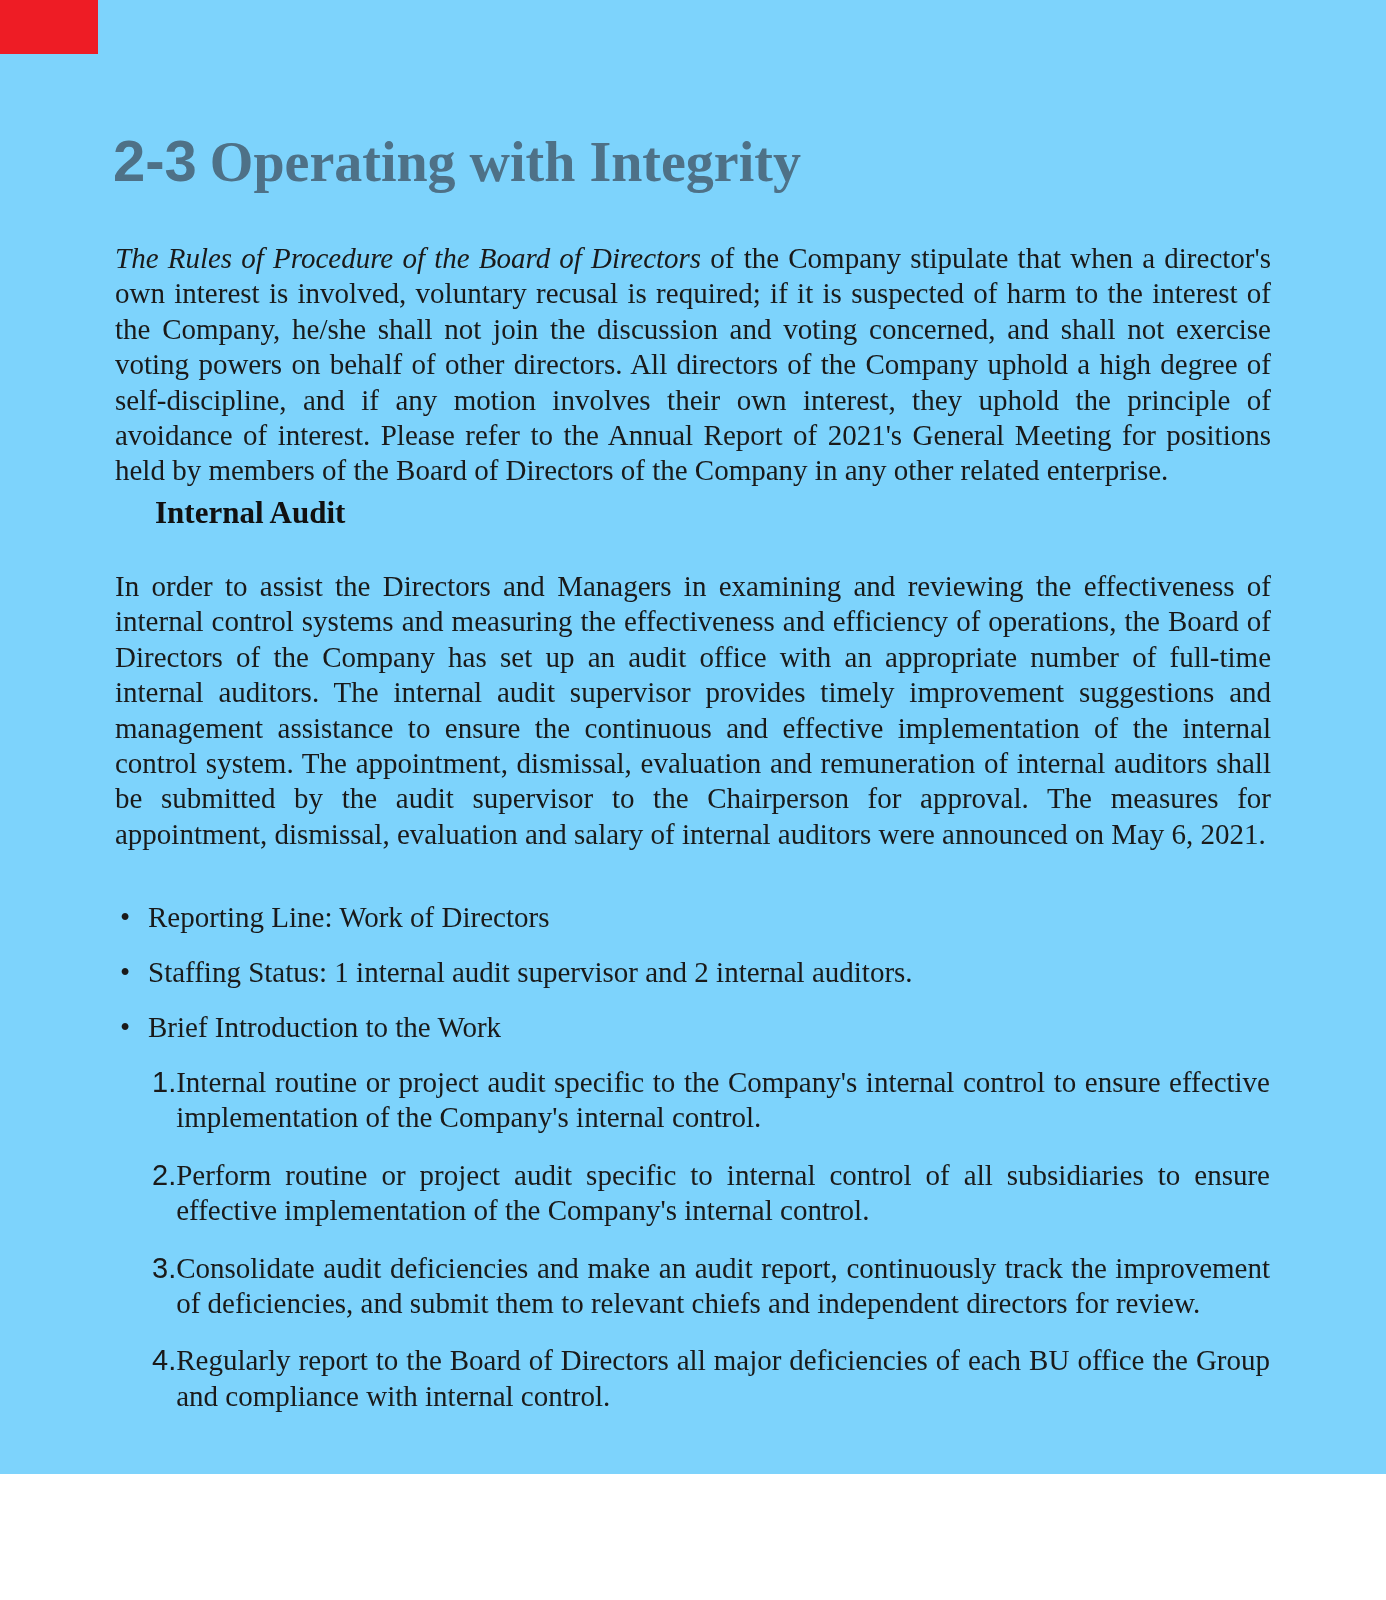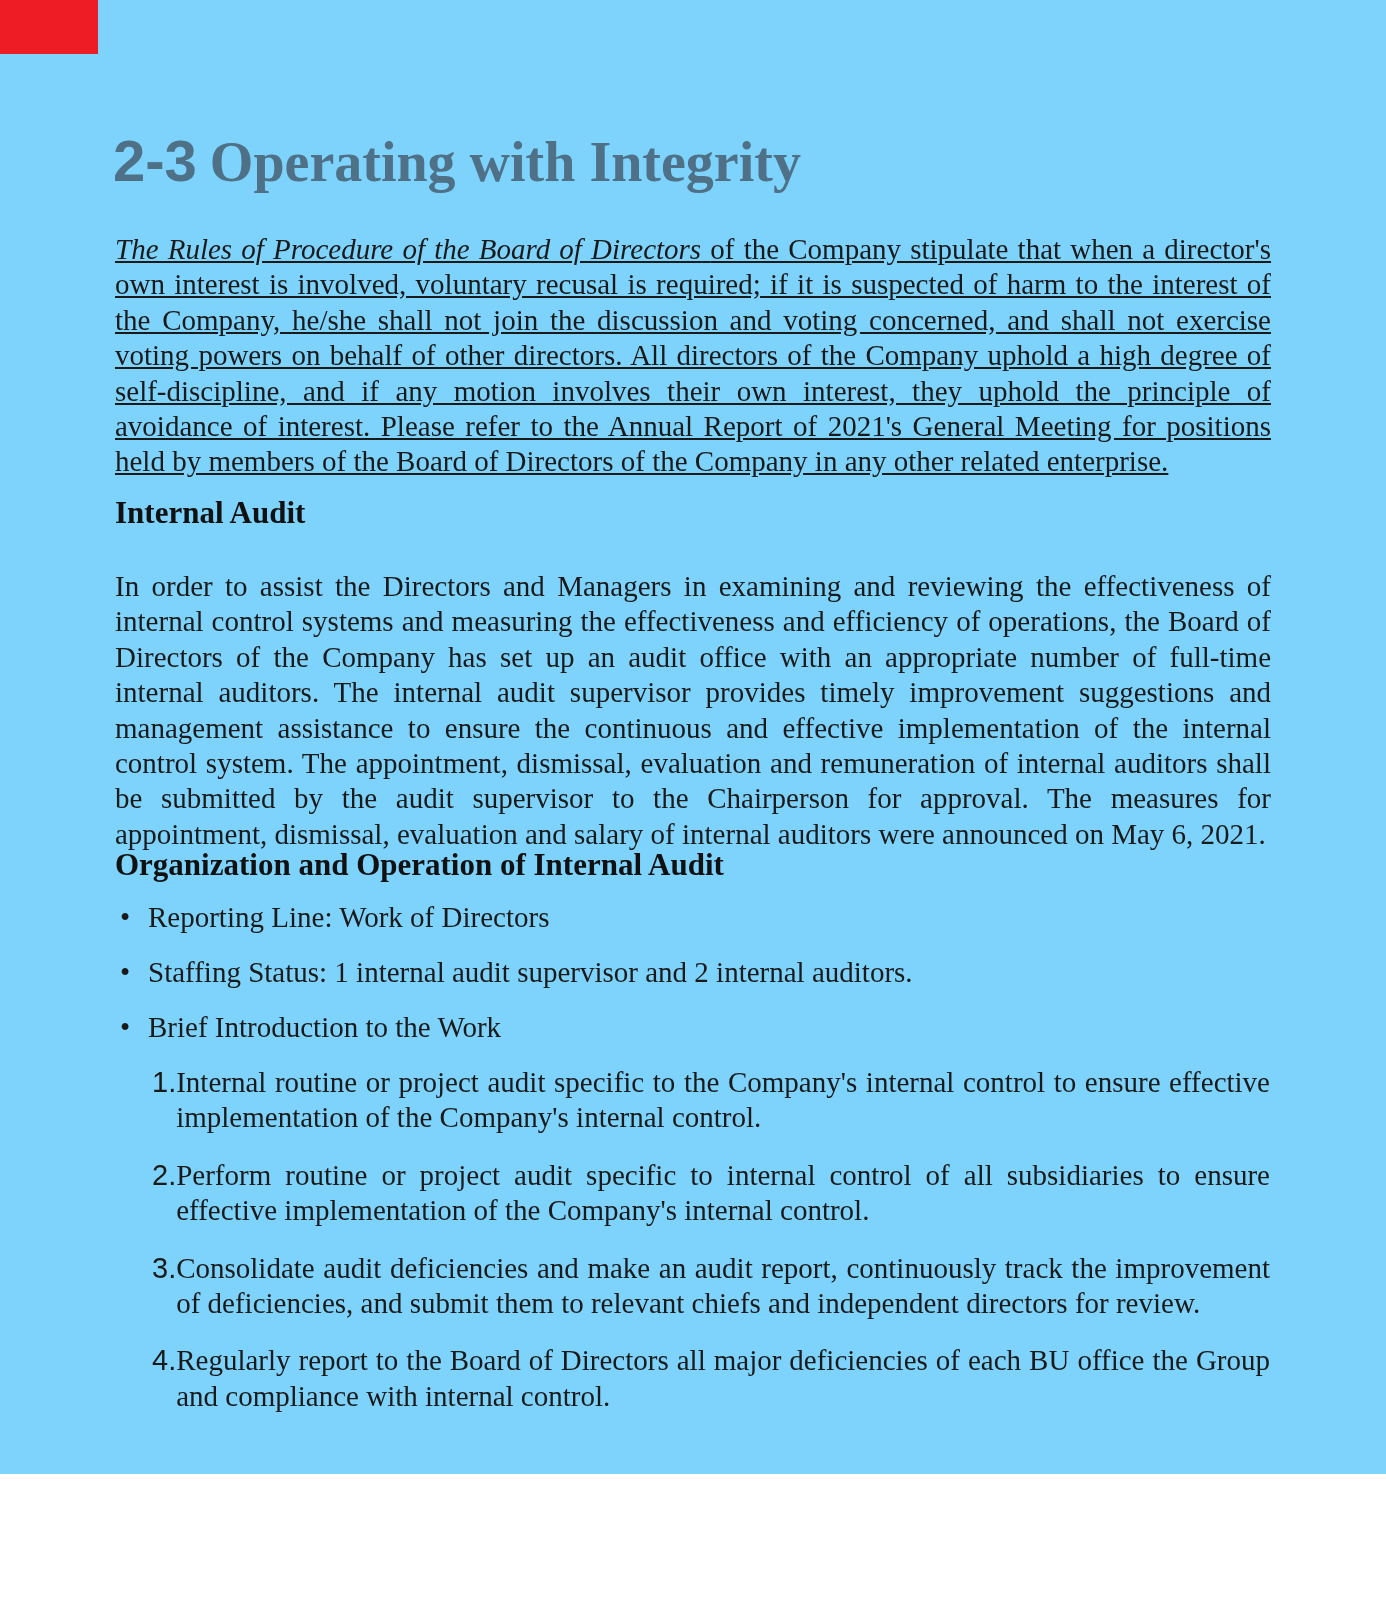--- a/index.html
+++ b/index.html
@@ -37,32 +37,32 @@
     margin-left: 13px;
   }
   .body-text {
     position: absolute;
     left: 115px;
     width: 1156px;
     font-size: 29px;
     line-height: 35.4px;
     text-align: justify;
   }
-  .intro { top: 203px; text-decoration: underline; }
+  .intro { top: 212px; }
   .intro .lead-italic { font-style: italic; }
   .h2 {
     position: absolute;
     left: 115px;
     font-size: 31px;
     line-height: 36px;
     font-weight: bold;
     white-space: nowrap;
     color: #111111;
   }
-  .h-internal { top: 495px; }
+  .h-internal { top: 495px; margin-left: 40px; }
   .p-internal { top: 540px; }
   .h-org { top: 847px; }
   .bullet-list {
     position: absolute;
     left: 120px; top: 900px;
     width: 1150px;
     font-size: 29px;
     line-height: 35.4px;
   }
   .bullet-row {
@@ -105,21 +105,20 @@
   <div class="title">
     <span class="num">2-3</span><span class="words">Operating with Integrity</span>
   </div>
 
   <p class="body-text intro"><span class="lead-italic">The Rules of Procedure of the Board of Directors</span> <span>of the Company stipulate that when a director's own interest is involved, voluntary recusal is required; if it is suspected of harm to the interest of the Company, he/she shall not join the discussion and voting concerned, and shall not exercise voting powers on behalf of other directors. All directors of the Company uphold a high degree of self-discipline, and if any motion involves their own interest, they uphold the principle of avoidance of interest. Please refer to the Annual Report of 2021's General Meeting for positions held by members of the Board of Directors of the Company in any other related enterprise.</span></p>
 
   <div class="h2 h-internal">Internal Audit</div>
 
   <p class="body-text p-internal">In order to assist the Directors and Managers in examining and reviewing the effectiveness of internal control systems and measuring the effectiveness and efficiency of operations, the Board of Directors of the Company has set up an audit office with an appropriate number of full-time internal auditors. The internal audit supervisor provides timely improvement suggestions and management assistance to ensure the continuous and effective implementation of the internal control system. The appointment, dismissal, evaluation and remuneration of internal auditors shall be submitted by the audit supervisor to the Chairperson for approval. The measures for appointment, dismissal, evaluation and salary of internal auditors were announced on May 6, 2021.</p>
 
-  <div class="h2 h-org">Organization and Operation of Internal Audit</div>
 
   <div class="bullet-list">
     <div class="bullet-row">
       <span class="bullet-dot">•</span>
       <span class="bullet-text">Reporting Line: Work of Directors</span>
     </div>
     <div class="bullet-row">
       <span class="bullet-dot">•</span>
       <span class="bullet-text">Staffing Status: 1 internal audit supervisor and 2 internal auditors.</span>
     </div>

